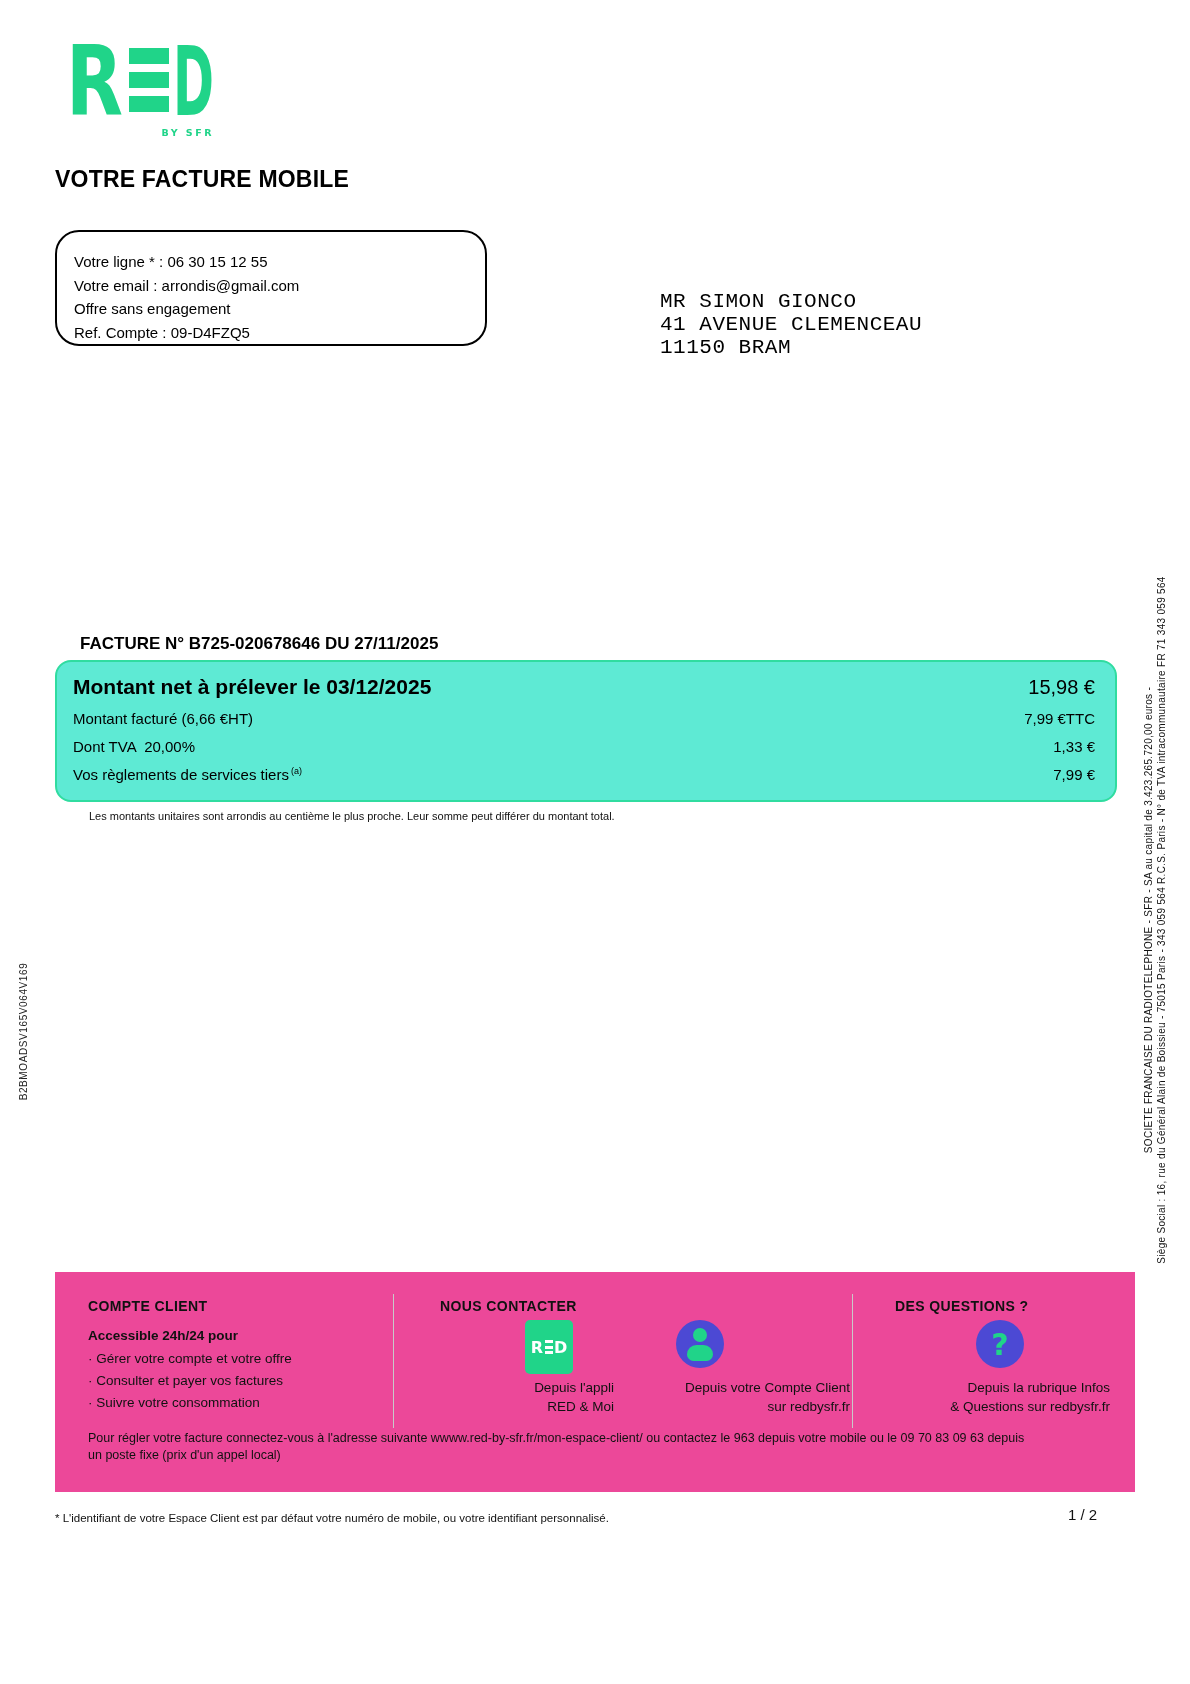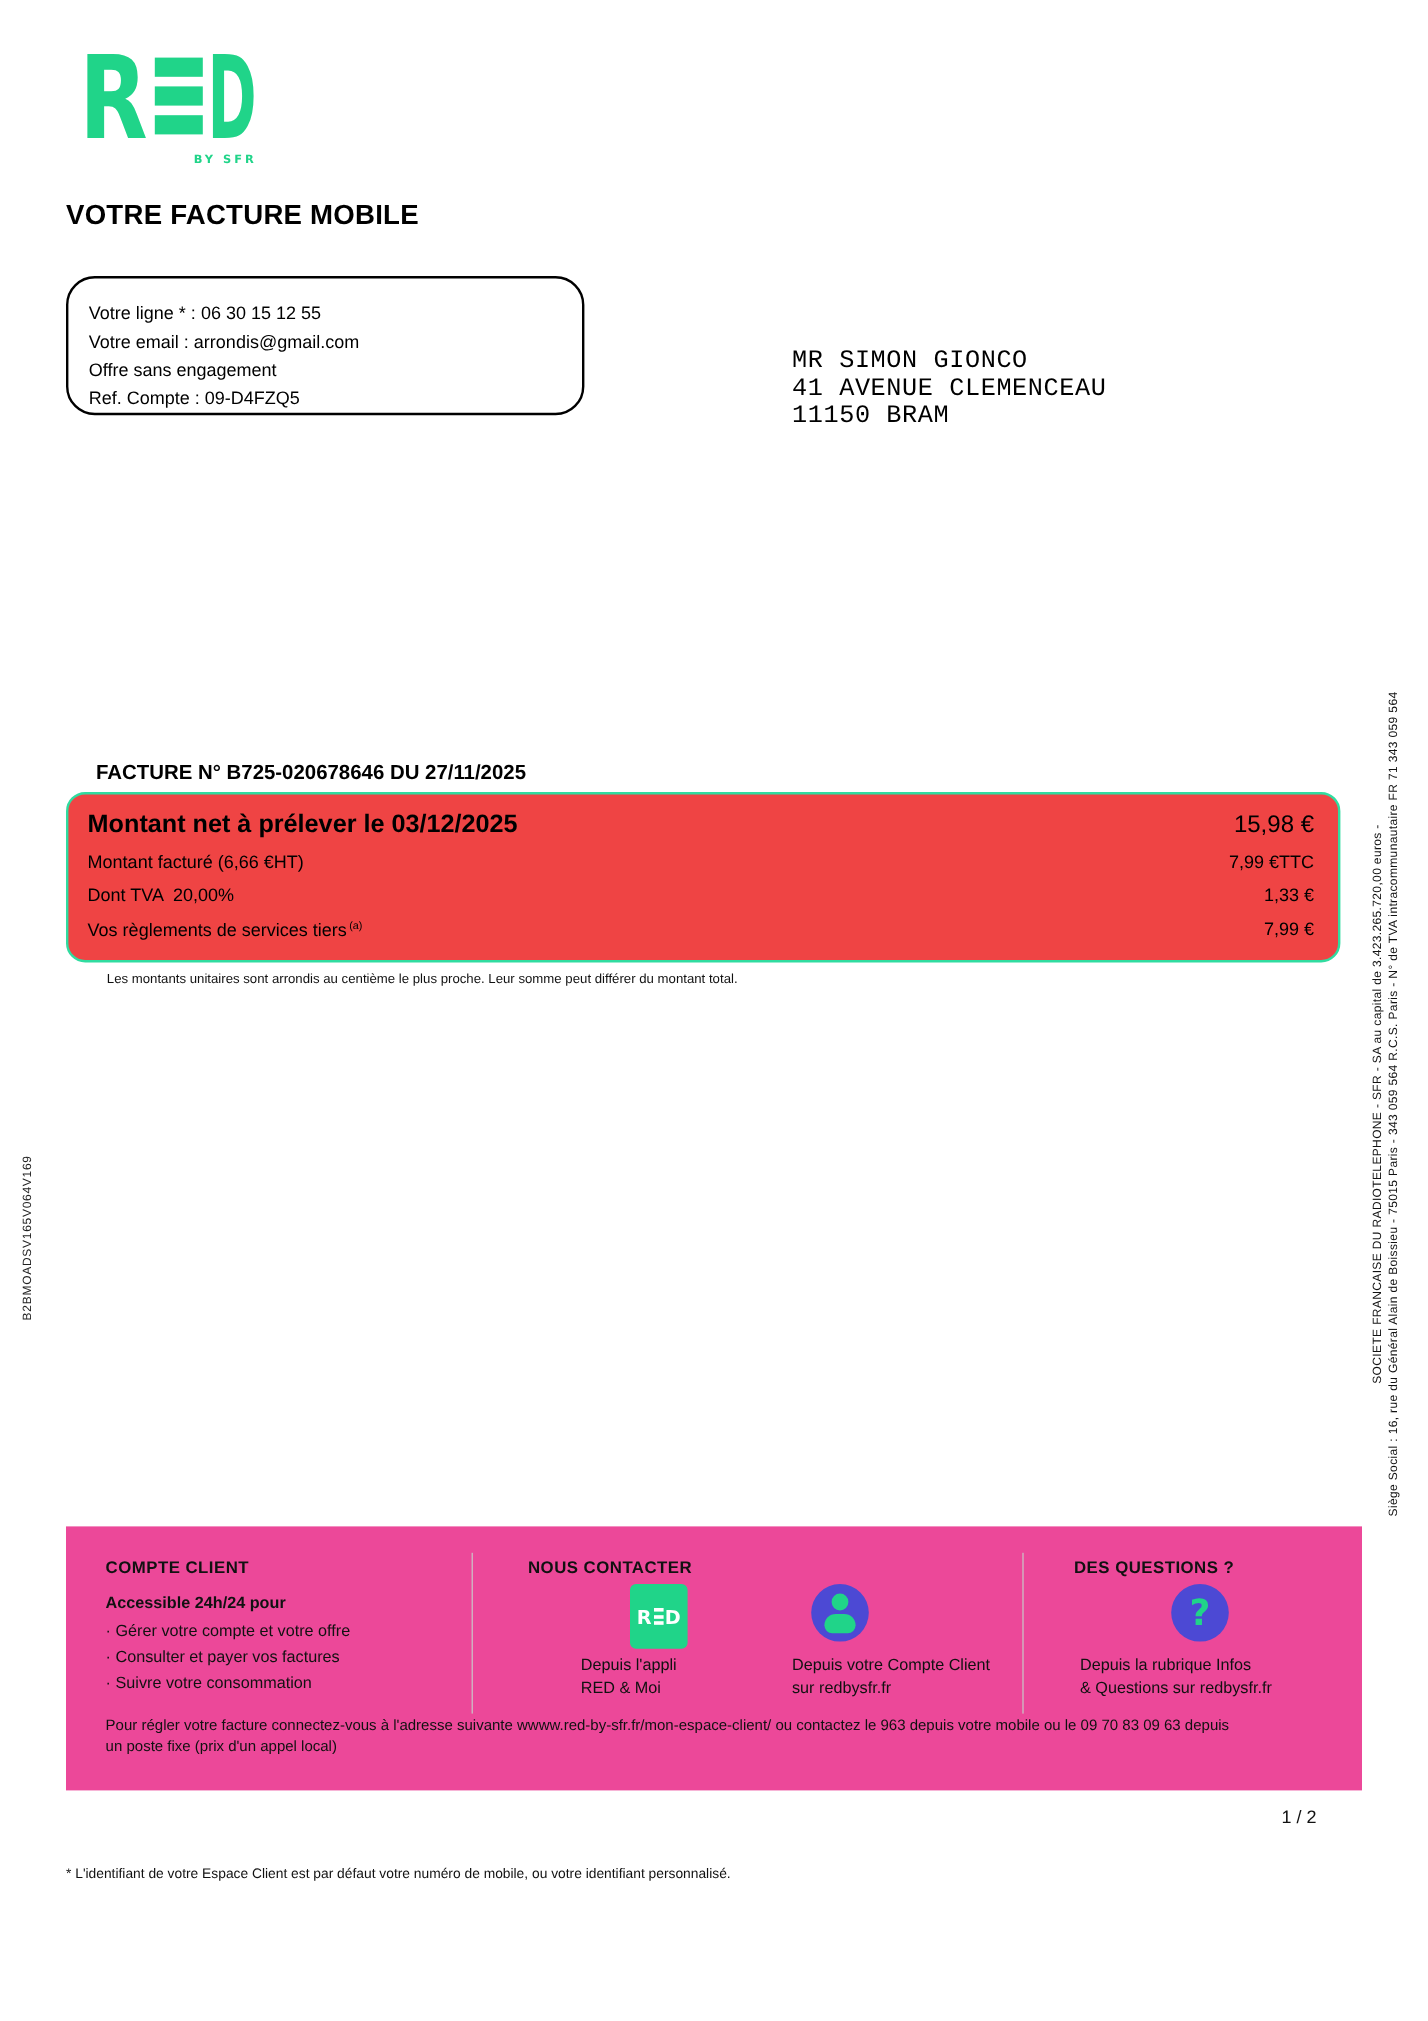--- a/index.html
+++ b/index.html
@@ -26,21 +26,21 @@
   
   .recipient {
     position:absolute; left:660px; top:290px;
     font-family:"Liberation Mono", monospace; font-size:21px; line-height:23px; letter-spacing:0.5px;
   }
 
   
   .invoice-header { position:absolute; left:80px; top:634px; font-size:17px; font-weight:bold; }
   .amount-box {
     position:absolute; left:55px; top:660px; width:1062px; height:142px;
-    border:2px solid #30DCA0; border-radius:16px; padding:13px 20px 0 16px; background:#ef4444;
+    border:2px solid #30DCA0; border-radius:16px; padding:13px 20px 0 16px; background:#5eead4;
   }
   .amount-title-row { display:flex; justify-content:space-between; align-items:baseline; }
   .amount-title { font-size:21px; font-weight:bold; }
   .amount-total { font-size:20px; font-weight:normal; }
   .amount-row { display:flex; justify-content:space-between; font-size:15px; margin-top:11px; white-space:pre-wrap; }
   .amount-row sup { font-size:9px; vertical-align:super; margin-left:2px; }
   .rounding-note { position:absolute; left:70px; top:810px; font-size:11px; color:#111;margin-left:19px; }
 
   
   .left-code {
@@ -54,21 +54,21 @@
   }
 
   
   .footer-box { position:absolute; left:55px; top:1272px; width:1080px; height:220px; background:#ec4899; }
   .footer-box .divider { position:absolute; top:22px; width:1px; height:134px; background:#c9c9c9; }
   .divider-1 { left:338px; } .divider-2 { left:797px; }
   .f-heading { position:absolute; top:26px; font-size:14px; font-weight:bold; letter-spacing:0.4px; color:#111; }
   .h-1 { left:33px; } .h-2 { left:385px;text-align:right; } .h-3 { left:840px; }
   .f-sub { position:absolute; left:33px; top:56px; font-size:13.5px; font-weight:bold; color:#111; }
   .f-bullets { position:absolute; left:33px; top:76px; font-size:13.5px; line-height:22px; color:#111; }
-  .f-caption { position:absolute; font-size:13.5px; line-height:19px; text-align:left; color:#111; }
+  .f-caption { position:absolute; font-size:13.5px; line-height:19px; text-align:right; color:#111; }
   .cap-app { left:429px; top:106px; width:130px; }
   .cap-account { left:605px; top:106px; width:190px; }
   .cap-questions { left:845px; top:106px; width:210px; }
 
   .app-icon {
     position:absolute; left:470px; top:48px; width:48px; height:54px;
     background:#20D489; border-radius:5px; display:flex; align-items:center; justify-content:center;
   }
   .app-icon-inner { display:flex; align-items:center; color:#fff; font-weight:bold; font-size:16px; font-family:"DejaVu Sans",sans-serif; }
   .app-icon-inner .mini-bars { display:flex; flex-direction:column; gap:2.5px; margin:0 1.5px; }
@@ -80,21 +80,21 @@
 
   .q-icon {
     position:absolute; left:921px; top:48px; width:48px; height:48px; border-radius:50%;
     background:#4C49D4; display:flex; align-items:center; justify-content:center;
     color:#20D489; font-size:30px; font-weight:bold; font-family:"DejaVu Sans",sans-serif;
   }
 
   .payment-note { position:absolute; left:33px; top:158px; font-size:12.5px; line-height:17px; color:#111; width:1020px; }
 
   
-  .id-note { position:absolute; left:55px; top:1512px; font-size:11.5px; color:#111;margin-top:44px; }
+  .id-note { position:absolute; left:55px; top:1512px; font-size:11.5px; color:#111; }
   .page-num { position:absolute; left:1068px; top:1506px; font-size:15px; color:#111; }
 </style>
 </head>
 <body>
 
 <div class="page">
 
   <div class="logo">
     <svg width="160" height="104" viewBox="0 0 160 104">
       <text x="0" y="71" font-family="DejaVu Sans" font-weight="bold" font-size="96" fill="#20D489" textLength="57" lengthAdjust="spacingAndGlyphs">R</text>

